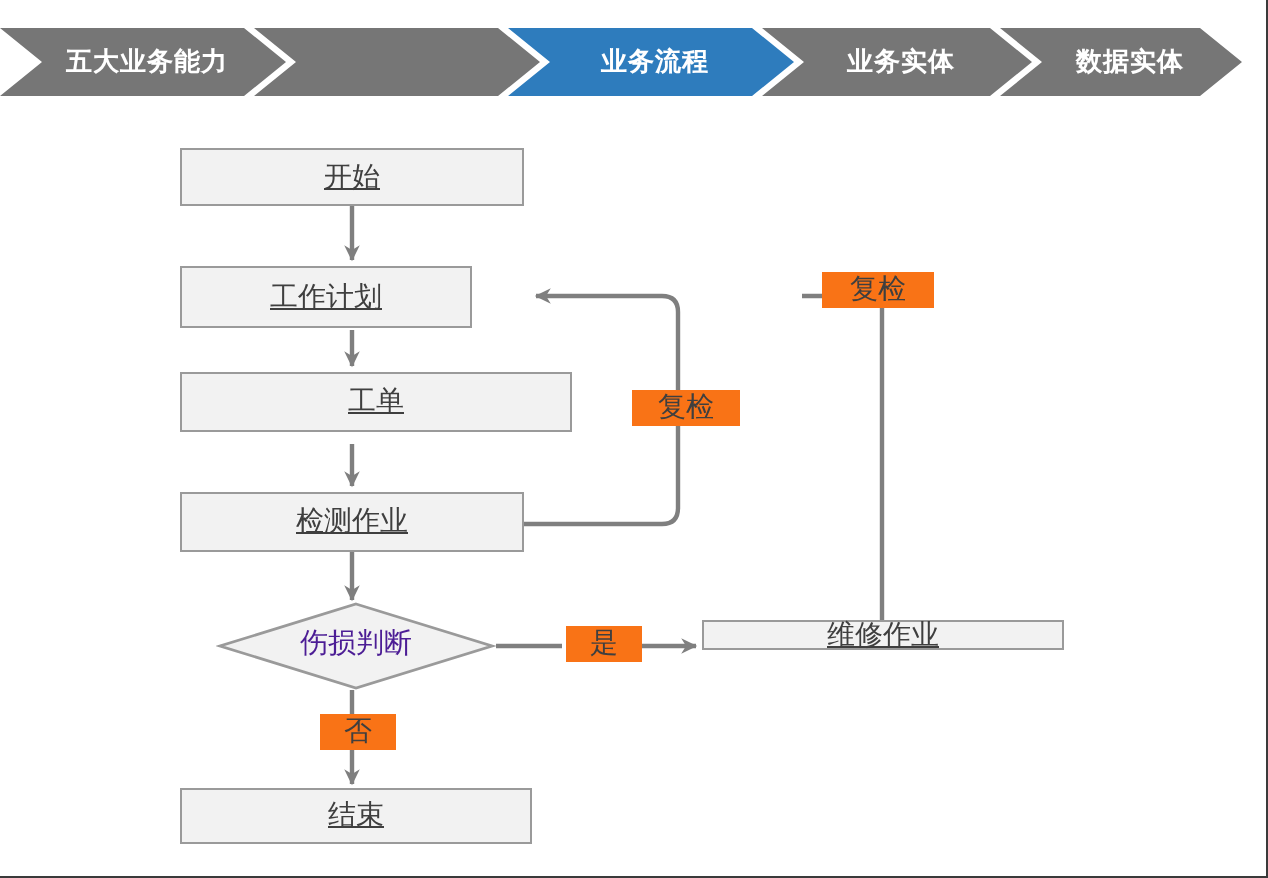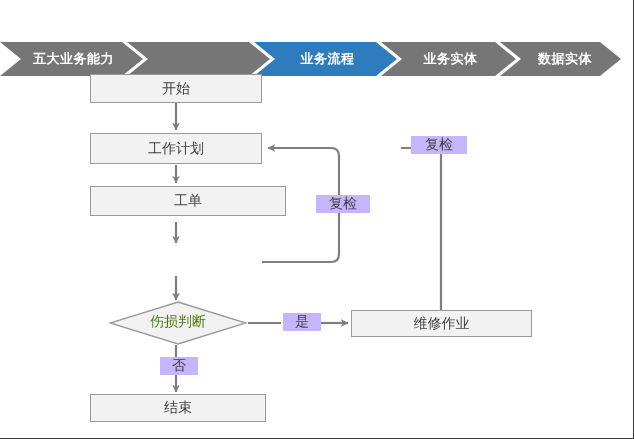--- a/index.html
+++ b/index.html
@@ -18,21 +18,20 @@
     border-bottom: 1px solid #3a3a3a;
     box-sizing: border-box;
   }
   
   #breadcrumb {
     position: absolute;
     left: 0;
     top: 14px;
     width: 634px;
     height: 34px;
-    margin-top: 28px;
   }
   #breadcrumb svg { display: block; }
   .crumb-label {
     position: absolute;
     top: 14px;
     height: 34px;
     line-height: 34px;
     font-size: 13px;
     font-weight: bold;
     color: #ffffff;
@@ -54,34 +53,35 @@
     box-sizing: border-box;
     background: #f2f2f2;
     border: 1px solid #9a9a9a;
     color: #3f3f3f;
     font-size: 14px;
     text-align: center;
     white-space: nowrap;
     display: flex;
     align-items: center;
     justify-content: center;
+    text-decoration: underline;
   }
   .edge-label {
     position: absolute;
     font-size: 14px;
     color: #3f3f3f;
-    background: #c4b5fd;
+    background: #f97316;
     padding: 0 3px;
     white-space: nowrap;
     text-align: center;
   }
   .diamond-text {
     position: absolute;
     font-size: 14px;
-    color: #4d7c0f;
+    color: #4c1d95;
     white-space: nowrap;
     text-align: center;
   }
 </style>
 </head>
 <body>
 
 <div id="page">
 
   <div id="breadcrumb">
@@ -134,30 +134,33 @@
         <path d="M262,262 L331,262 Q339,262 339,254 L339,156 Q339,148 331,148 L268,148" marker-end="url(#arrowLeft)"></path>
 
         <path d="M441,311 L441,148 L401,148"></path>
       </g>
     </svg>
 
     <div class="node" style="left:90px; top:74px; width:172px; height:29px;">
       <span>开始</span>
     </div>
 
-    <div class="node" style="left:90px; top:133px; width:172px; height:31px;">
+    <div class="node" style="left:90px; top:133px; width:146px; height:31px;">
       <span>工作计划</span>
     </div>
 
     <div class="node" style="left:90px; top:186px; width:196px; height:30px;">
       <span>工单</span>
     </div>
 
+    <div class="node" style="left:90px; top:246px; width:172px; height:30px;">
+      <span>检测作业</span>
+    </div>
 
-    <div class="node" style="left:351px; top:310px; width:181px; height:27px;">
+    <div class="node" style="left:351px; top:310px; width:181px; height:15px;">
       <span>维修作业</span>
     </div>
 
     <div class="node" style="left:90px; top:394px; width:176px; height:28px;">
       <span>结束</span>
     </div>
 
     <svg width="140" height="46" viewBox="0 0 140 46" xmlns="http://www.w3.org/2000/svg" style="position:absolute; left:108px; top:300px;">
       <polygon points="70,2 138,23 70,44 2,23" fill="#f2f2f2" stroke="#9a9a9a" stroke-width="1.4"></polygon>
     </svg>

